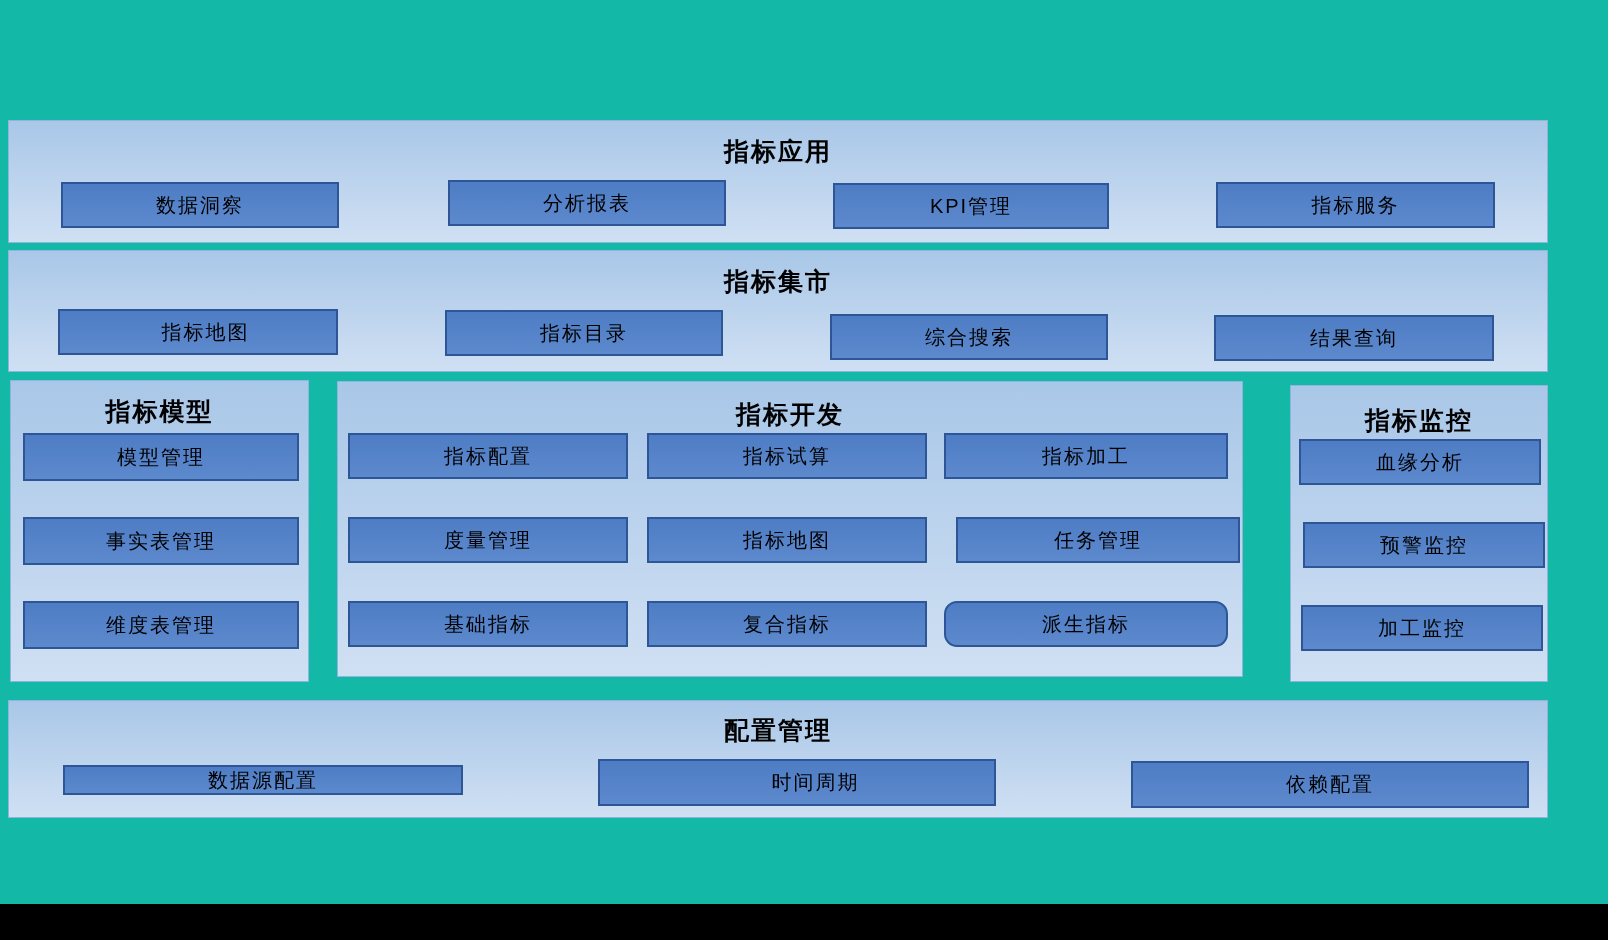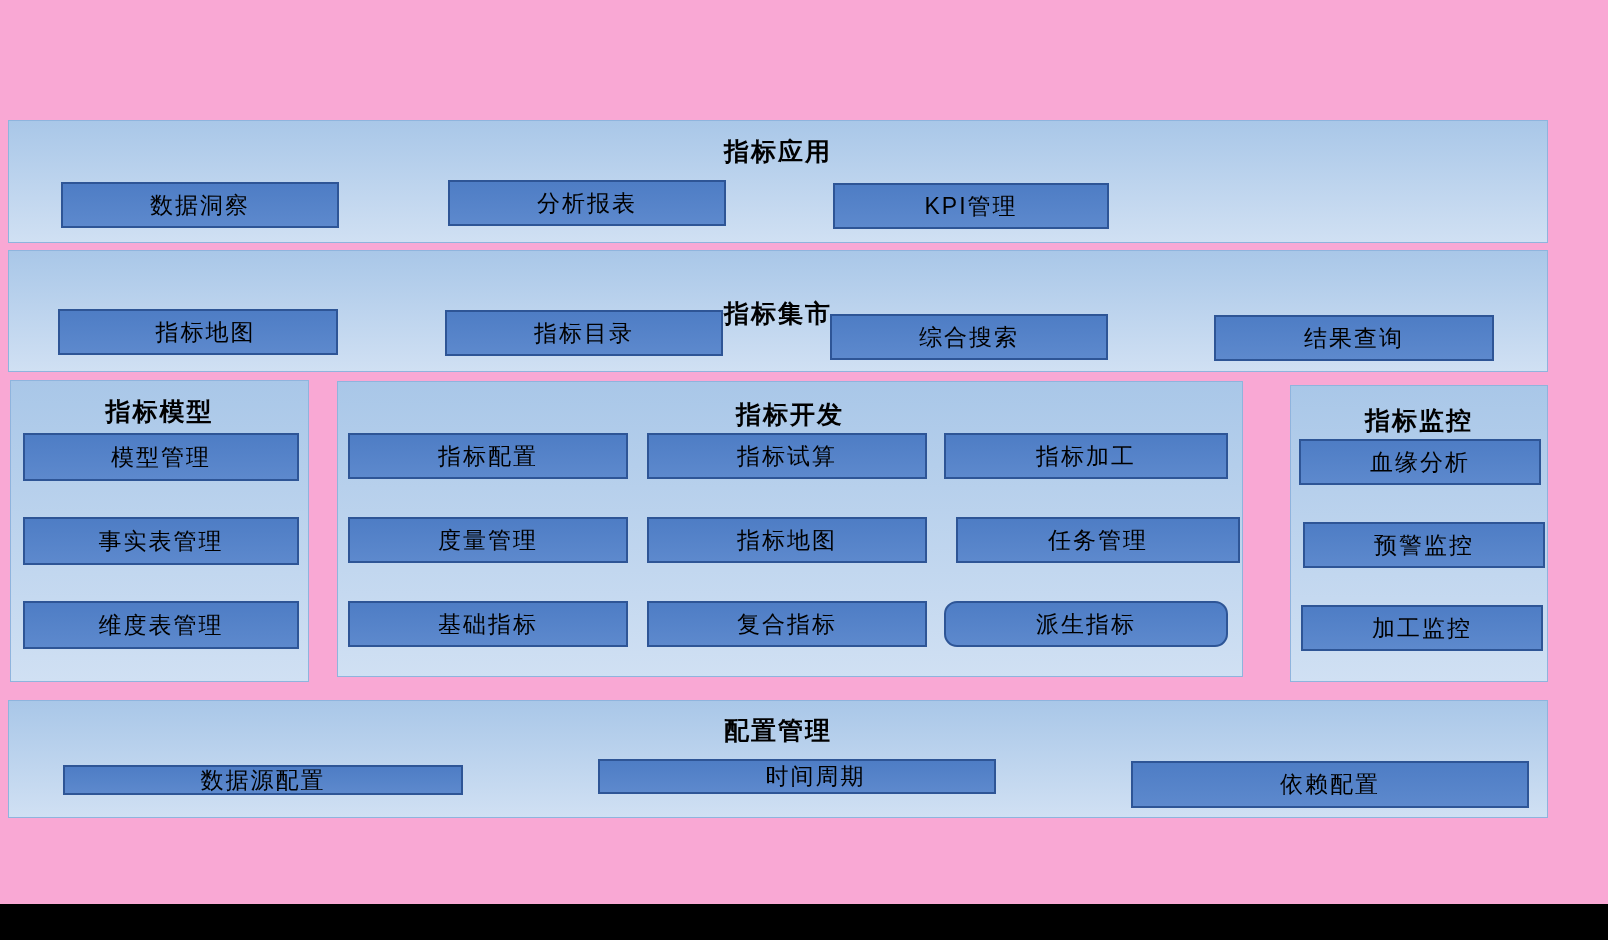--- a/index.html
+++ b/index.html
@@ -10,21 +10,21 @@
     --node-fill-2:#5d89cd;
     --node-border:#2e5596;
     --title-color:#000000;
     --node-text:#000000;
     --bottom-bar:#000000;
   }
   html,body{margin:0;padding:0;background:#ffffff;}
   .canvas{
     position:relative;
     width:1608px;height:940px;
-    background:#f9a8d4;
+    background:#14b8a6;
     overflow:hidden;
     font-family:"Liberation Sans","DejaVu Sans",sans-serif;
   }
   .panel{
     position:absolute;
     background:linear-gradient(180deg,var(--panel-top) 0%,var(--panel-bottom) 100%);
     border:1px solid var(--panel-border);
     box-sizing:border-box;
   }
   .panel-title{
@@ -38,35 +38,35 @@
   }
   .btn{
     position:absolute;
     height:46px;
     background:linear-gradient(180deg,var(--node-fill) 0%,var(--node-fill-2) 100%);
     border:2px solid var(--node-border);
     box-sizing:border-box;
     display:flex;
     align-items:center;
     justify-content:center;
-    font-size:23px;
+    font-size:20px;
     color:var(--node-text);
     letter-spacing:2px;
     white-space:nowrap;
   }
   
   .sec-app{left:8px;top:120px;width:1540px;height:123px;}
   .sec-app .panel-title{top:14px;}
   .app-0{left:52px;top:61px;width:278px;}
   .app-1{left:439px;top:59px;width:278px;}
   .app-2{left:824px;top:62px;width:276px;}
   .app-3{left:1207px;top:61px;width:279px;}
   
   .sec-market{left:8px;top:250px;width:1540px;height:122px;}
-  .sec-market .panel-title{top:14px;margin-top:32px;}
+  .sec-market .panel-title{top:14px;}
   .market-0{left:49px;top:58px;width:280px;padding-left:15px;}
   .market-1{left:436px;top:59px;width:278px;}
   .market-2{left:821px;top:63px;width:278px;}
   .market-3{left:1205px;top:64px;width:280px;}
   
   .sec-model{left:10px;top:380px;width:299px;height:302px;}
   .sec-model .panel-title{top:14px;}
   .model-0{left:12px;top:52px;width:276px;height:48px;}
   .model-1{left:12px;top:136px;width:276px;height:48px;}
   .model-2{left:12px;top:220px;width:276px;height:48px;}
@@ -85,39 +85,40 @@
   
   .sec-monitor{left:1290px;top:385px;width:258px;height:297px;}
   .sec-monitor .panel-title{top:18px;}
   .mon-0{left:8px;top:53px;width:242px;}
   .mon-1{left:12px;top:136px;width:242px;}
   .mon-2{left:10px;top:219px;width:242px;}
   
   .sec-config{left:8px;top:700px;width:1540px;height:118px;}
   .sec-config .panel-title{top:13px;}
   .cfg-0{left:54px;top:64px;width:400px;height:30px;}
-  .cfg-1{left:589px;top:58px;width:398px;height:35px;padding-left:37px;}
+  .cfg-1{left:589px;top:58px;width:398px;height:47px;padding-left:37px;}
   .cfg-2{left:1122px;top:60px;width:398px;height:47px;}
   
   .bottom-bar{
     position:absolute;
     left:0;top:904px;width:1608px;height:36px;
     background:var(--bottom-bar);
   }
 </style>
 </head>
 <body>
 
 <div class="canvas">
 
   <div class="panel sec-app">
     <div class="panel-title">指标应用</div>
     <div class="btn app-0">数据洞察</div>
     <div class="btn app-1">分析报表</div>
     <div class="btn app-2">KPI管理</div>
+    <div class="btn app-3">指标服务</div>
   </div>
 
   <div class="panel sec-market">
     <div class="panel-title">指标集市</div>
     <div class="btn market-0">指标地图</div>
     <div class="btn market-1">指标目录</div>
     <div class="btn market-2">综合搜索</div>
     <div class="btn market-3">结果查询</div>
   </div>
 

